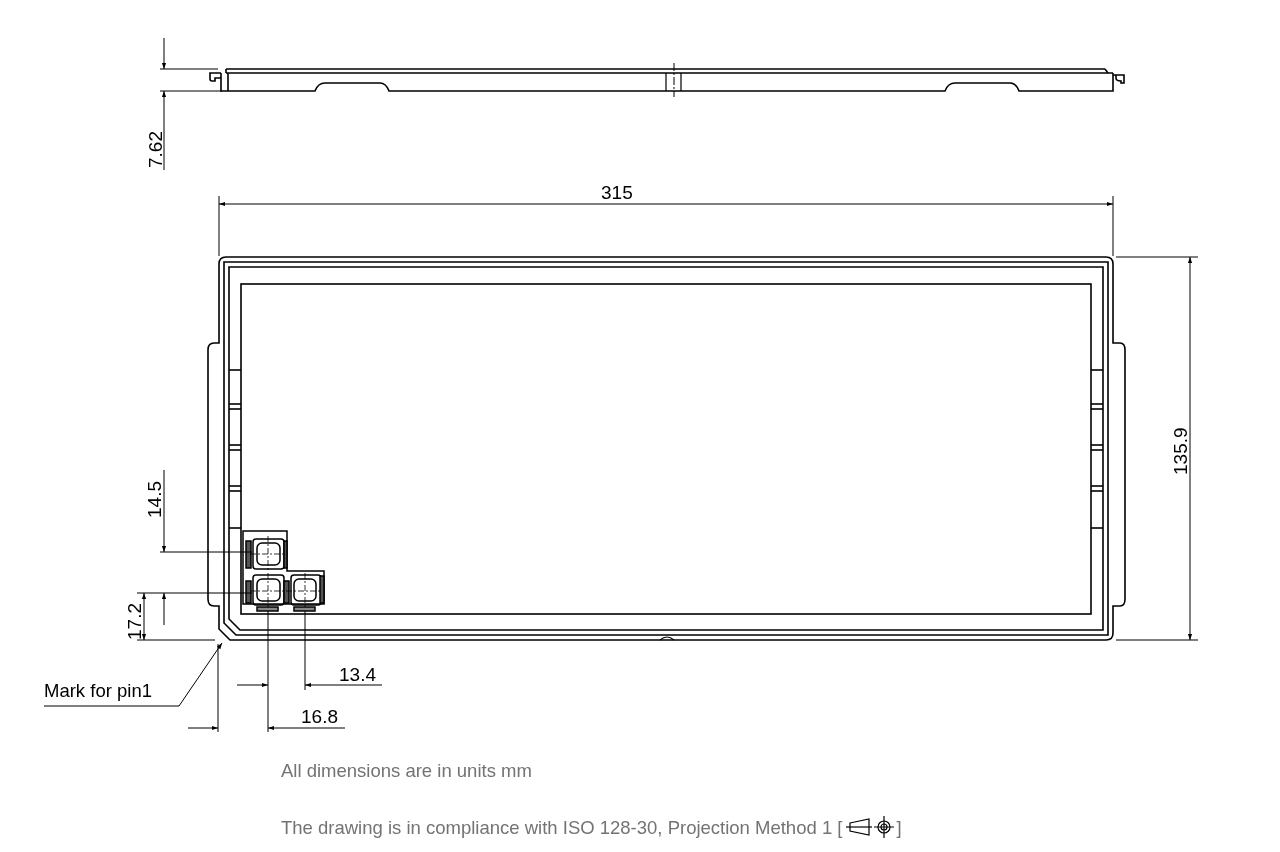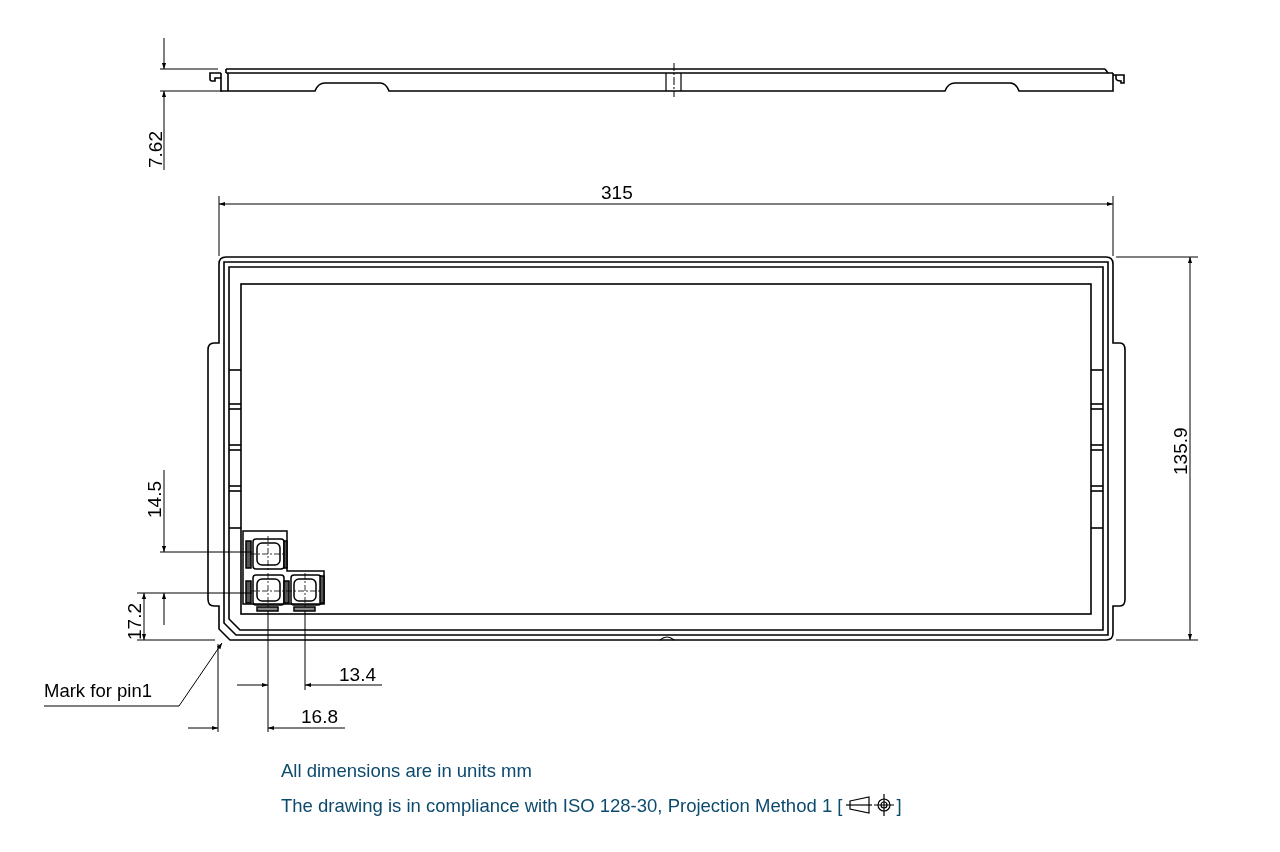--- a/index.html
+++ b/index.html
@@ -1,21 +1,21 @@
 <!DOCTYPE html>
 <html><head>
   <meta charset="utf-8">
   <style>
     html, body { margin: 0; padding: 0; background: #ffffff; }
     body { width: 1280px; height: 852px; position: relative; overflow: hidden; }
     #drawing { position: absolute; left: 0; top: 0; }
     .dimtxt { font-family: "Liberation Sans", sans-serif; font-size: 19px; fill: #000; }
-    .note { position: absolute; left: 281px; font-family: "Liberation Sans", sans-serif; font-size: 18.5px; color: #0c4a6e; line-height: 22px; white-space: nowrap; }
+    .note { position: absolute; left: 281px; font-family: "Liberation Sans", sans-serif; font-size: 18.5px; color: #737373; line-height: 22px; white-space: nowrap; }
     .note-1 { top: 760px; }
-    .note-2 { top: 794px; }
+    .note-2 { top: 816px; }
     .proj-icon { display: inline-block; vertical-align: -4px; }
   </style>
 </head>
 <body>
 
 <svg id="drawing" width="1280" height="852" viewBox="0 0 1280 852" xmlns="http://www.w3.org/2000/svg">
   <defs>
     <marker id="arr" viewBox="0 0 10 10" refX="10" refY="5" markerWidth="14" markerHeight="6" markerUnits="userSpaceOnUse" orient="auto-start-reverse">
       <path d="M0,1.5 L10,5 L0,8.5 Z" fill="#000"></path>
     </marker>

